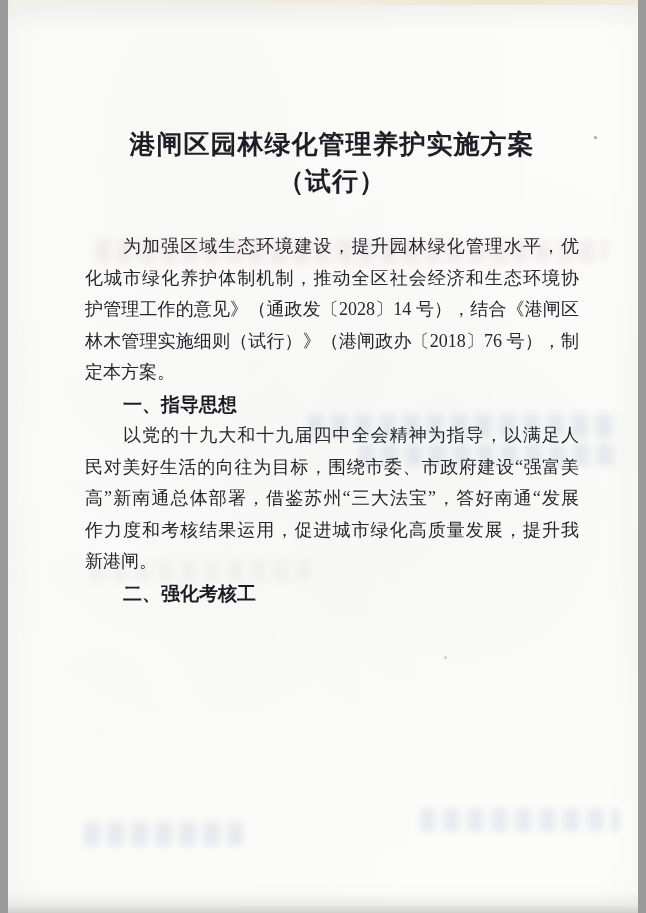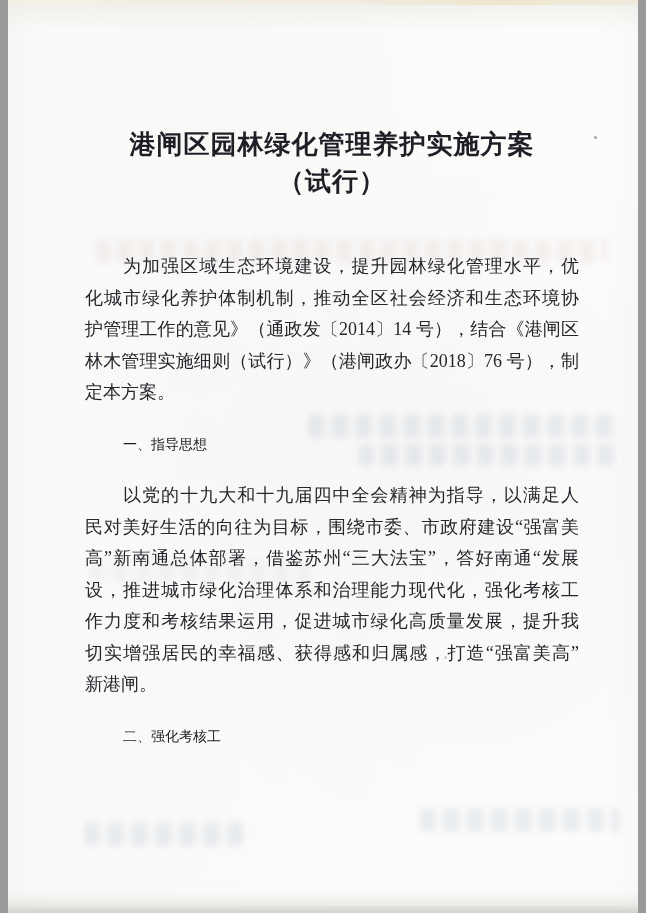--- a/index.html
+++ b/index.html
@@ -57,25 +57,25 @@
     color: #26262e;
   }
   .line {
     height: 31.5px;
     text-align: justify;
     text-align-last: left;
     white-space: nowrap;
     overflow: visible;
   }
   .line.stretch { text-align-last: justify; white-space: normal; }
-  .line.indent { padding-left: 38px; margin-top: 20px; }
+  .line.indent { padding-left: 38px; }
   .line.heading {
     font-family: "Liberation Sans", "DejaVu Sans", sans-serif;
-    font-weight: normal;
-    font-size: 14px;
+    font-weight: bold;
+    font-size: 19px;
     color: #1c1c24;
   }
   .smudge {
     position: absolute;
     filter: blur(3px);
     border-radius: 5px;
     pointer-events: none;
   }
   .smudge.pink {
     background: repeating-linear-gradient(90deg,
@@ -113,30 +113,28 @@
   <div class="speck" style="left:436px; top:656px; opacity:.5;"></div>
 
   <div class="title-block">
     <div>港闸区园林绿化管理养护实施方案</div>
     <div>（试行）</div>
   </div>
 
   <div class="text-block">
     <div class="line indent stretch">为加强区域生态环境建设，提升园林绿化管理水平，优</div>
     <div class="line stretch">化城市绿化养护体制机制，推动全区社会经济和生态环境协</div>
-    <div class="line stretch">护管理工作的意见》（通政发〔2014〕14 号），结合《港闸区</div>
+    <div class="line stretch">护管理工作的意见》（通政发〔2028〕14 号），结合《港闸区</div>
     <div class="line stretch">林木管理实施细则（试行）》（港闸政办〔2018〕76 号），制</div>
     <div class="line">定本方案。</div>
     <div class="line heading indent">一、指导思想</div>
     <div class="line indent stretch">以党的十九大和十九届四中全会精神为指导，以满足人</div>
     <div class="line stretch">民对美好生活的向往为目标，围绕市委、市政府建设“强富美</div>
     <div class="line stretch">高”新南通总体部署，借鉴苏州“三大法宝”，答好南通“发展</div>
-    <div class="line stretch">设，推进城市绿化治理体系和治理能力现代化，强化考核工</div>
     <div class="line stretch">作力度和考核结果运用，促进城市绿化高质量发展，提升我</div>
-    <div class="line stretch">切实增强居民的幸福感、获得感和归属感，打造“强富美高”</div>
     <div class="line">新港闸。</div>
     <div class="line heading indent">二、强化考核工</div>
   </div>
 
   <div class="bottom-shadow"></div>
   <div class="bottom-edge"></div>
 
 </div>
 
 </body></html>

